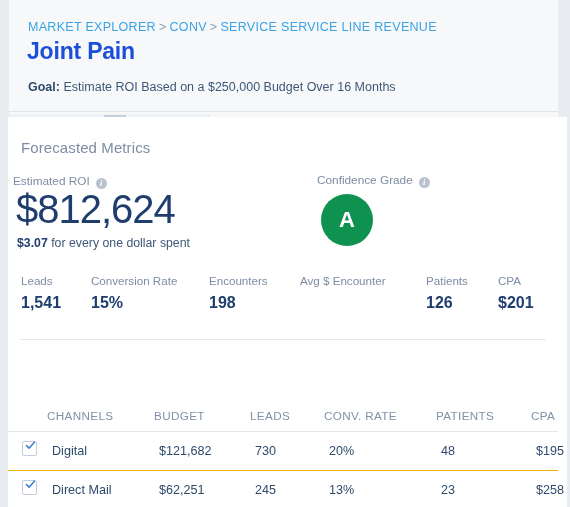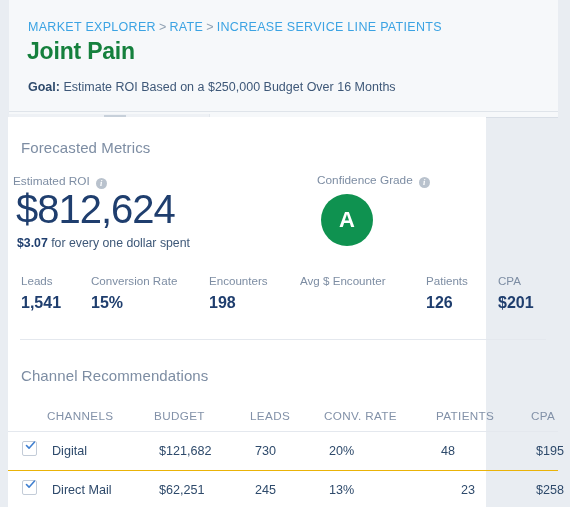--- a/index.html
+++ b/index.html
@@ -48,21 +48,21 @@
   }
   .breadcrumb .crumb {
     color: #3ba3e3;
   }
   .page-title {
     position: absolute;
     left: 18px;
     top: 38px;
     font-size: 23px;
     font-weight: bold;
-    color: #15803d;
+    color: #1d4ed8;
     letter-spacing: -.2px;
   }
   .goal-line {
     position: absolute;
     left: 19px;
     top: 80px;
     font-size: 12.5px;
     color: #3e5878;
   }
   .goal-line .goal-label {
@@ -93,21 +93,21 @@
     bottom: 0;
     height: 2px;
     background: #c7d0da;
   }
 
   
   .content-card {
     position: absolute;
     left: 8px;
     top: 117px;
-    width: 478px;
+    width: 559px;
     height: 390px;
     background: #ffffff;
     box-sizing: border-box;
   }
 
   .section-title {
     position: absolute;
     font-size: 15px;
     color: #7d8da3;
     font-weight: normal;
@@ -265,21 +265,21 @@
   }
 </style>
 </head>
 <body>
 
 <div class="page">
 
   <div class="header-card">
 
     <div class="breadcrumb">
-      <span class="crumb">MARKET EXPLORER</span><span class="sep">&gt;</span><span class="crumb">RATE</span><span class="sep">&gt;</span><span class="crumb">INCREASE SERVICE LINE PATIENTS</span>
+      <span class="crumb">MARKET EXPLORER</span><span class="sep">&gt;</span><span class="crumb">CONV</span><span class="sep">&gt;</span><span class="crumb">SERVICE SERVICE LINE REVENUE</span>
     </div>
 
     <div class="page-title">Joint Pain</div>
 
     <div class="goal-line">
       <span class="goal-label">Goal:</span>
       <span>Estimate ROI Based on a $250,000 Budget Over 16 Months</span>
     </div>
   </div>
 
@@ -328,21 +328,20 @@
           <span class="kpi-value">126</span>
         </div>
         <div class="kpi" style="left: 490px;">
           <span class="kpi-label">CPA</span>
           <span class="kpi-value">$201</span>
         </div>
       </div>
 
     <div class="divider"></div>
 
-    <div class="section-title" id="channel-title">Channel Recommendations</div>
 
     <div class="rec-table">
       <div class="thead" id="table-head">
           <div class="th" style="left: 39px;">CHANNELS</div>
           <div class="th" style="left: 146px;">BUDGET</div>
           <div class="th" style="left: 242px;">LEADS</div>
           <div class="th" style="left: 316px;">CONV. RATE</div>
           <div class="th" style="left: 428px;">PATIENTS</div>
           <div class="th" style="left: 523px;">CPA</div>
         </div>
@@ -363,20 +362,20 @@
           <div class="row">
             <div class="checkbox">
               <svg class="tick" viewBox="0 0 12 12">
                 <path d="M1.6 6.0 L4.4 8.9 L10.2 2.4" fill="none" stroke="#3f7fd0" stroke-width="1.7" stroke-linecap="round" stroke-linejoin="round"></path>
               </svg>
             </div>
             <div class="cell" style="left: 44px;">Direct Mail</div>
             <div class="cell" style="left: 151px;">$62,251</div>
             <div class="cell" style="left: 247px;">245</div>
             <div class="cell" style="left: 321px;">13%</div>
-            <div class="cell" style="left: 433px; margin-left: 20px;">23</div>
+            <div class="cell" style="left: 433px;">23</div>
             <div class="cell" style="left: 528px;">$258</div>
           </div>
         </div>
     </div>
 
   </div>
 </div>
 
 </body></html>

